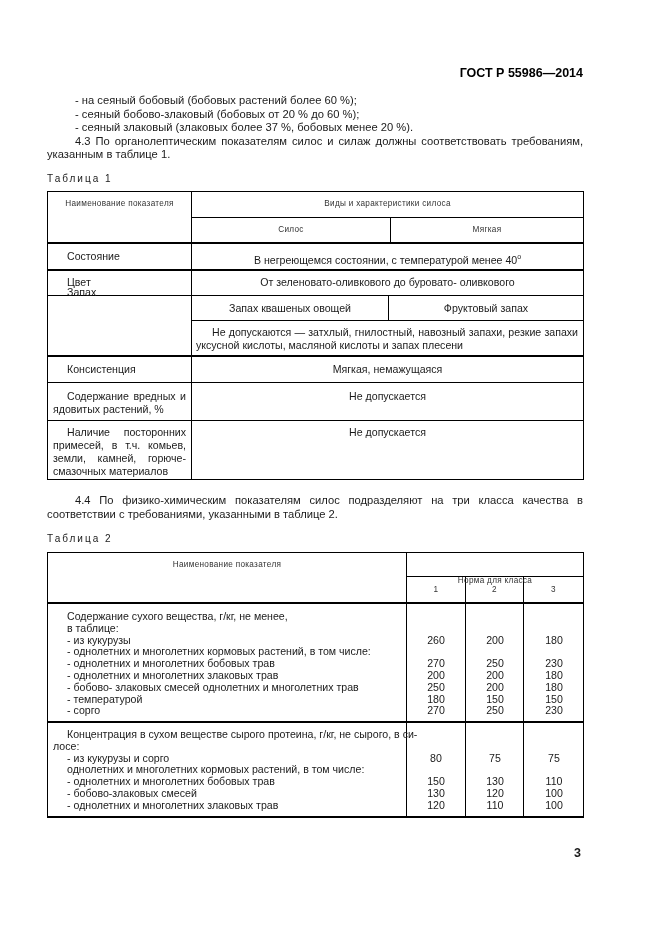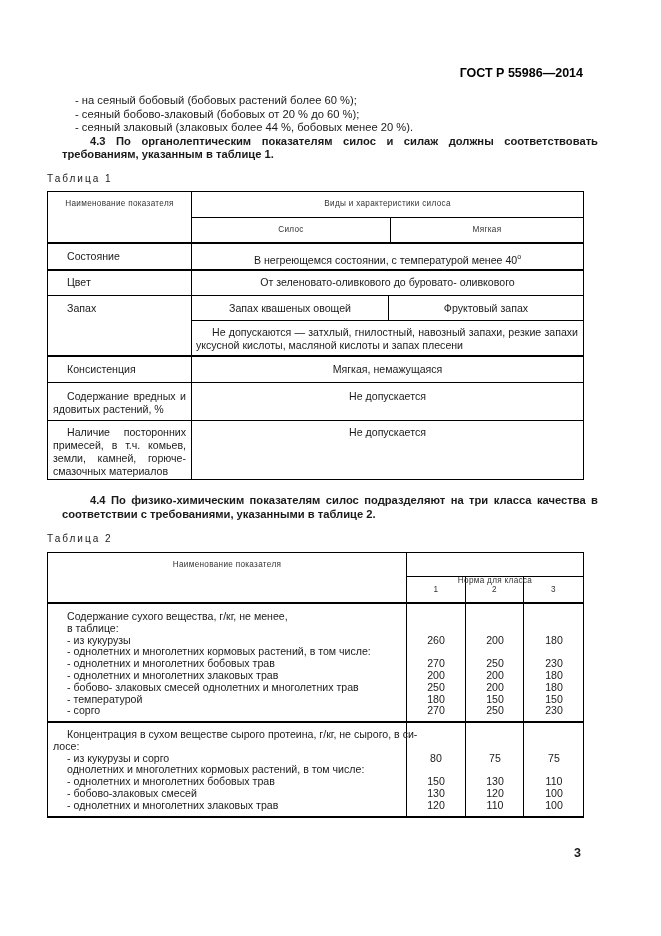--- a/index.html
+++ b/index.html
@@ -2,41 +2,41 @@
 <html><head>
 <meta charset="utf-8">
 <style>
   html, body { margin: 0; padding: 0; background: #ffffff; }
   body { width: 661px; height: 936px; position: relative; overflow: hidden;
          font-family: "Liberation Sans", sans-serif; color: #1a1a1a; }
   .abs { position: absolute; }
   .hdr { right: 78px; top: 66px; font-weight: bold; font-size: 12.5px; color: #000; }
   .para { font-size: 11.2px; line-height: 13.6px; white-space: nowrap; }
   .indent { left: 75px; }
-  .full { left: 62px; width: 536px; text-align: justify; text-align-last: left; white-space: normal; font-weight: bold; }
+  .full { left: 47px; width: 536px; text-align: justify; text-align-last: left; white-space: normal; }
   .caption { font-size: 10px; letter-spacing: 2px; }
   .line { position: absolute; background: #000; }
   .cell { position: absolute; font-size: 10.6px; line-height: 13px; }
   .hcell { position: absolute; font-size: 8.2px; color: #333; letter-spacing: 0.3px; text-align: center; }
   .c { text-align: center; }
   .pagenum { left: 574px; top: 846px; font-size: 12.5px; font-weight: bold; }
   sup { font-size: 7px; }
   .num { position: absolute; font-size: 10.6px; line-height: 11.8px; text-align: center; width: 58px; }
   .t2text { position: absolute; font-size: 10.6px; line-height: 11.8px; white-space: nowrap; }
 </style>
 </head>
 <body>
 
 <div>
 
   <div class="abs hdr">ГОСТ Р 55986—2014</div>
 
   <div class="abs para indent" style="top:94px">- на сеяный бобовый (бобовых растений более 60 %);</div>
   <div class="abs para indent" style="top:107.6px">- сеяный бобово-злаковый (бобовых от 20 % до 60 %);</div>
-  <div class="abs para indent" style="top:121.2px">- сеяный злаковый (злаковых более 44 %, бобовых менее 20 %).</div>
+  <div class="abs para indent" style="top:121.2px">- сеяный злаковый (злаковых более 37 %, бобовых менее 20 %).</div>
   <div class="abs para full" style="top:134.8px; text-indent:28px">4.3 По органолептическим показателям силос и силаж должны соответствовать требованиям, указанным в таблице 1.</div>
 
   <div class="abs caption" style="left:47px; top:173px">Таблица 1</div>
 
   <div>
 
     <div class="line" style="left:47px; top:191px; width:537px; height:1px"></div>
     <div class="line" style="left:47px; top:191px; width:1px; height:289px"></div>
     <div class="line" style="left:583px; top:191px; width:1.3px; height:289px"></div>
     <div class="line" style="left:47px; top:479px; width:537px; height:1.3px"></div>
@@ -58,21 +58,21 @@
     <div class="hcell" style="left:192px; top:199px; width:391px">Виды и характеристики силоса</div>
     <div class="hcell" style="left:192px; top:225px; width:198px">Силос</div>
     <div class="hcell" style="left:391px; top:225px; width:192px">Мягкая</div>
 
     <div class="cell" style="left:67px; top:250px">Состояние</div>
     <div class="cell c" style="left:192px; top:250px; width:391px"><span>В негреющемся состоянии, с температурой менее 40</span><sup>о</sup></div>
 
     <div class="cell" style="left:67px; top:276px">Цвет</div>
     <div class="cell c" style="left:192px; top:276px; width:391px">От зеленовато-оливкового до буровато- оливкового</div>
 
-    <div class="cell" style="left:67px; top:302px">Запах</div>
+    <div class="cell" style="left:67px; top:286px">Запах</div>
     <div class="cell c" style="left:192px; top:302px; width:196px">Запах квашеных овощей</div>
     <div class="cell c" style="left:389px; top:302px; width:194px">Фруктовый запах</div>
     <div class="cell" style="left:196px; top:326px; width:382px; text-align:justify; text-indent:16px">Не допускаются — затхлый, гнилостный, навозный запахи, резкие запахи уксусной кислоты, масляной кислоты и запах плесени</div>
 
     <div class="cell" style="left:67px; top:363px">Консистенция</div>
     <div class="cell c" style="left:192px; top:363px; width:391px">Мягкая, немажущаяся</div>
 
     <div class="cell" style="left:53px; top:390px; width:133px; text-align:justify; text-indent:14px">Содержание вредных и ядовитых растений, %</div>
     <div class="cell c" style="left:192px; top:390px; width:391px">Не допускается</div>
 

